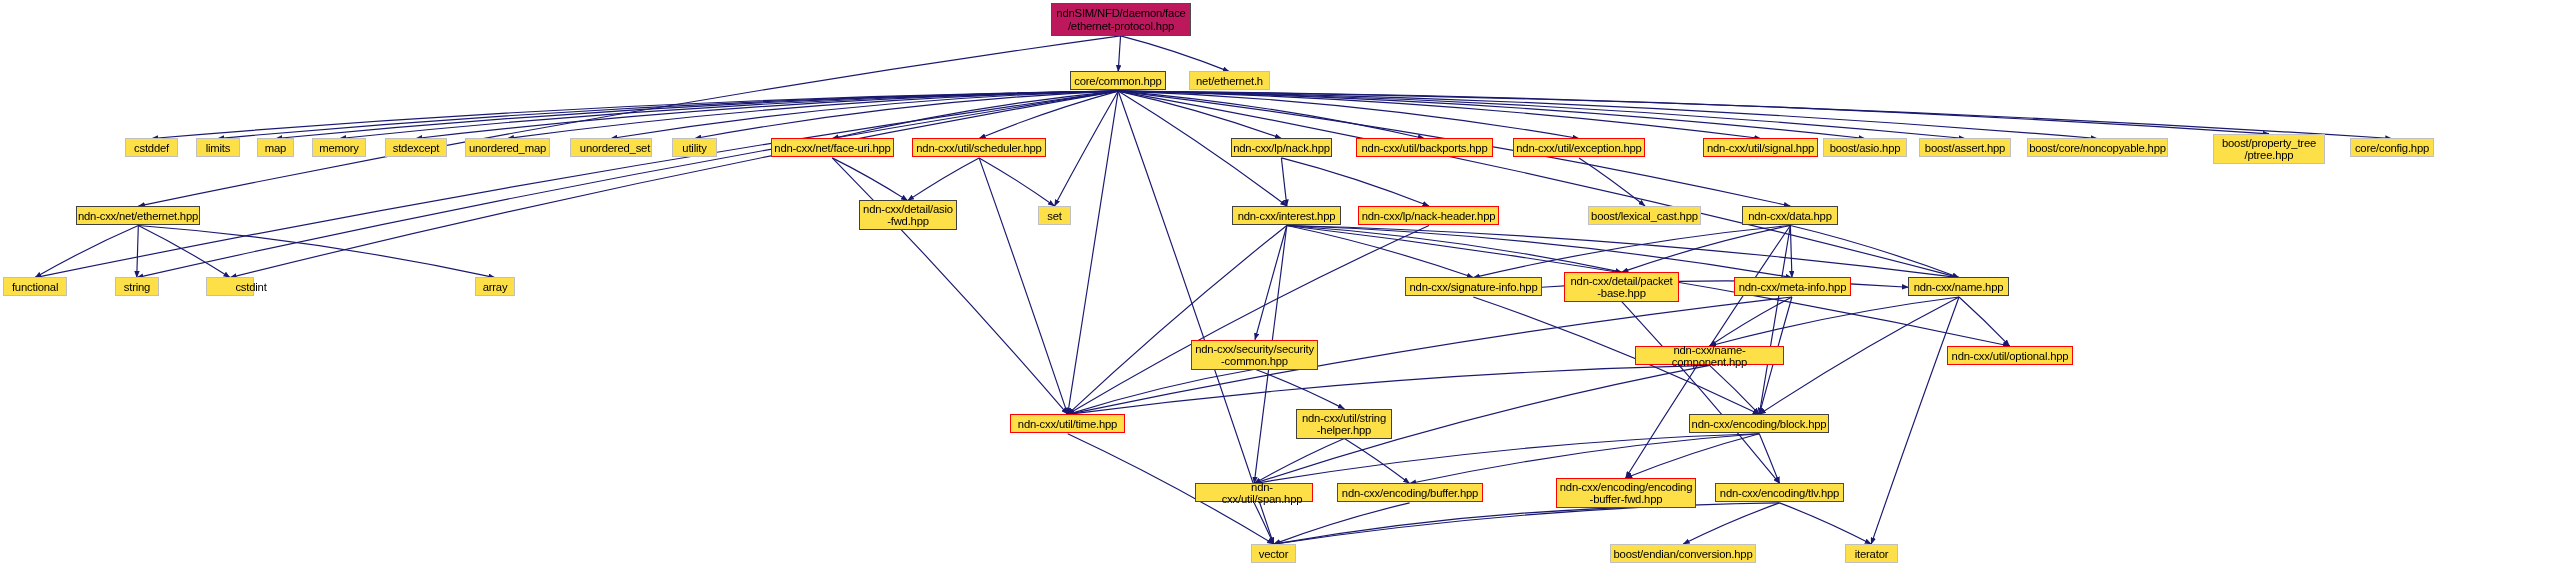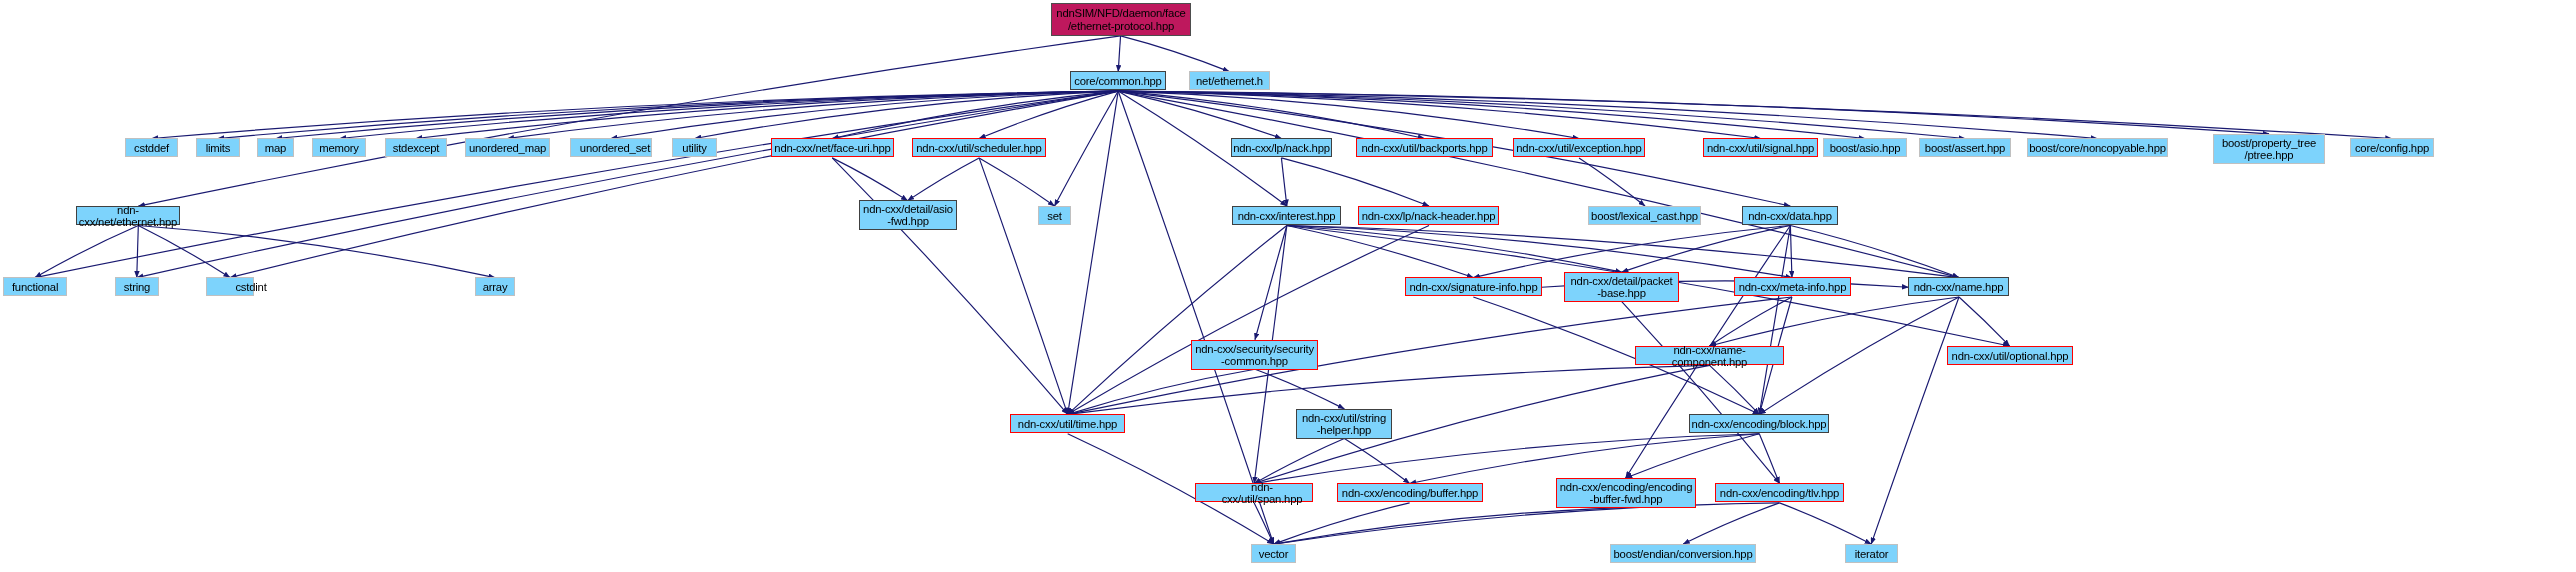--- a/index.html
+++ b/index.html
@@ -24,21 +24,21 @@
     pointer-events: none;
   }
   .node {
     position: absolute;
     box-sizing: border-box;
     display: flex;
     align-items: center;
     justify-content: center;
     text-align: center;
     line-height: 1.08;
-    background: #7dd3fc;
+    background: #fde047;
     border: 0.8px solid #c0c0c0;
     color: #000000;
     font-size: 11.3px;
     letter-spacing: -0.2px;
     white-space: pre-line;
     z-index: 5;
   }
   .node.black {
     border: 1.6px solid #404040;
     color: #000000;
@@ -173,21 +173,21 @@
       <div class="node black" style="left: 1231px; top: 138px; width: 101px; height: 19.4px;">ndn-cxx/lp/nack.hpp</div>
       <div class="node red" style="left: 1356px; top: 138px; width: 137px; height: 19.4px;">ndn-cxx/util/backports.hpp</div>
       <div class="node red" style="left: 1513px; top: 138px; width: 132px; height: 19.4px;">ndn-cxx/util/exception.hpp</div>
       <div class="node red" style="left: 1703px; top: 138px; width: 115px; height: 19.4px;">ndn-cxx/util/signal.hpp</div>
       <div class="node gray" style="left: 1823px; top: 138px; width: 84px; height: 19.4px;">boost/asio.hpp</div>
       <div class="node gray" style="left: 1919px; top: 138px; width: 92px; height: 19.4px;">boost/assert.hpp</div>
       <div class="node gray" style="left: 2027px; top: 138px; width: 141px; height: 19.4px;">boost/core/noncopyable.hpp</div>
       <div class="node gray" style="left: 2213px; top: 134px; width: 112px; height: 29.5px;">boost/property_tree
 /ptree.hpp</div>
       <div class="node gray" style="left: 2350px; top: 138px; width: 84px; height: 19.4px;">core/config.hpp</div>
-      <div class="node black" style="left: 76px; top: 206px; width: 104px; height: 19.4px;">ndn-cxx/net/ethernet.hpp</div>
+      <div class="node black" style="left: 76px; top: 206px; width: 124px; height: 19.4px;">ndn-cxx/net/ethernet.hpp</div>
       <div class="node black" style="left: 859px; top: 200px; width: 98px; height: 29.5px;">ndn-cxx/detail/asio
 -fwd.hpp</div>
       <div class="node gray" style="left: 1038px; top: 206px; width: 33px; height: 19.4px;">set</div>
       <div class="node black" style="left: 1232px; top: 206px; width: 109px; height: 19.4px; text-align: right;">ndn-cxx/interest.hpp</div>
       <div class="node red" style="left: 1358px; top: 206px; width: 141px; height: 19.4px;">ndn-cxx/lp/nack-header.hpp</div>
       <div class="node gray" style="left: 1588px; top: 206px; width: 113px; height: 19.4px;">boost/lexical_cast.hpp</div>
       <div class="node black" style="left: 1742px; top: 206px; width: 96px; height: 19.4px;">ndn-cxx/data.hpp</div>
       <div class="node gray" style="left: 3.1px; top: 277px; width: 64px; height: 19.4px;">functional</div>
       <div class="node gray" style="left: 115px; top: 277px; width: 44px; height: 19.4px;">string</div>
       <div class="node gray" style="left: 206px; top: 277px; width: 48px; height: 19.4px; padding-left: 42px;">cstdint</div>

